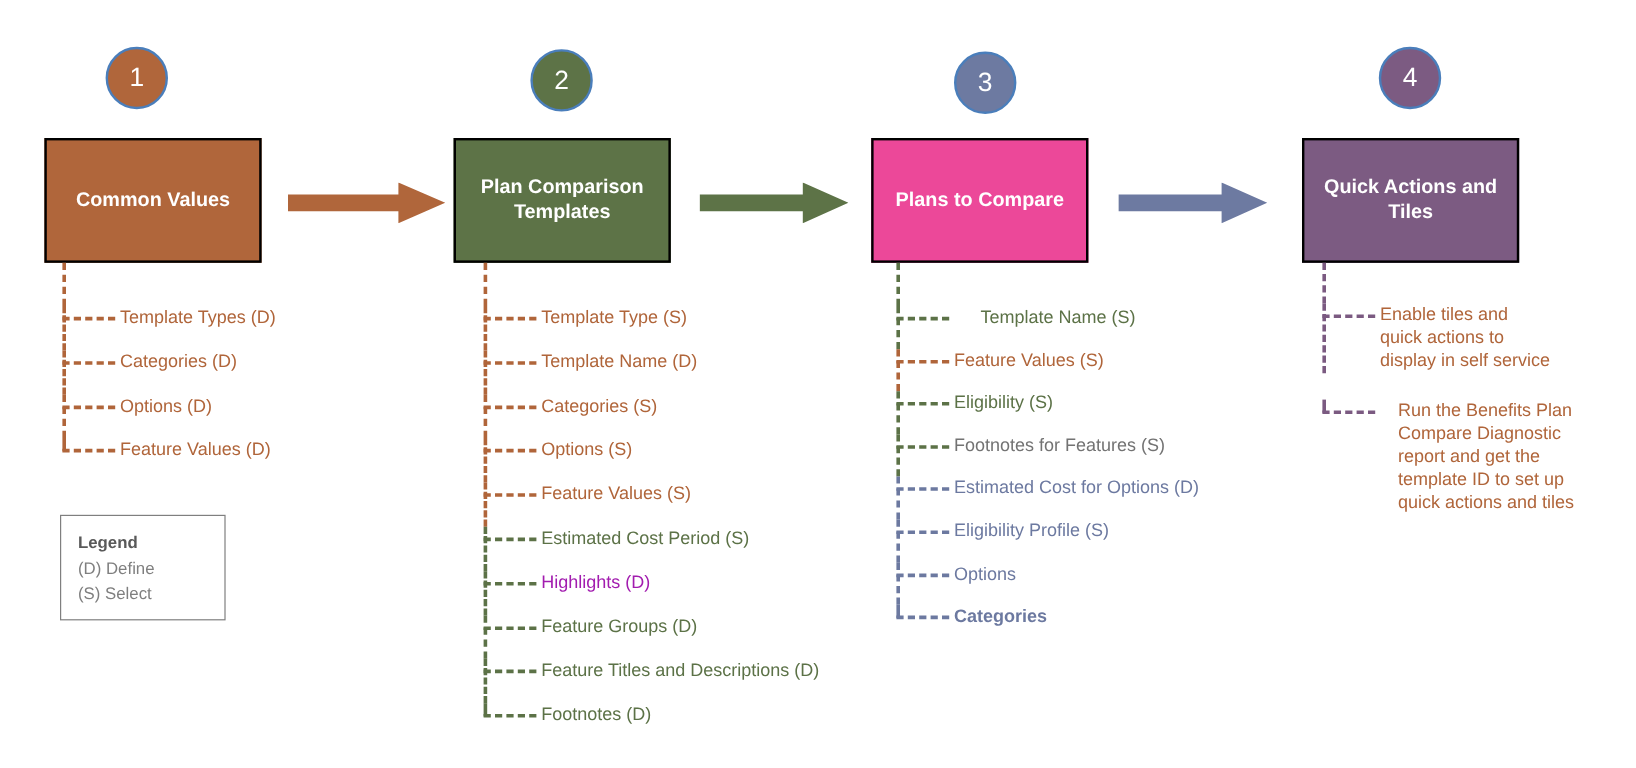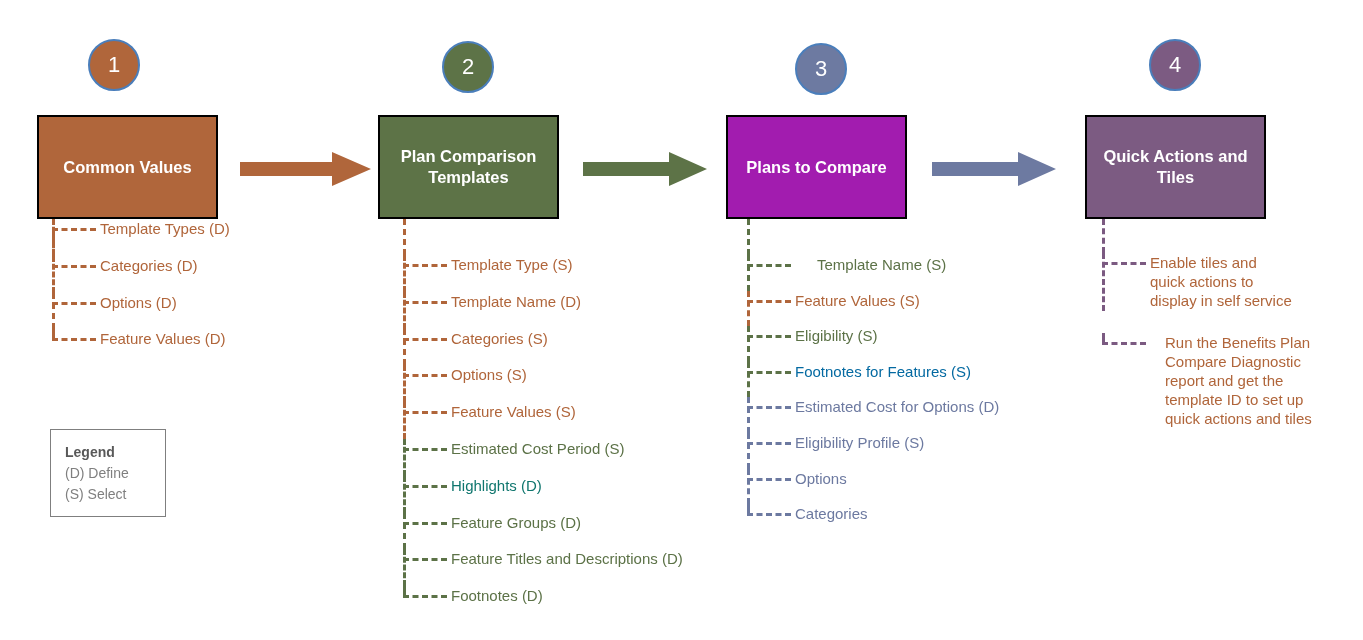--- a/index.html
+++ b/index.html
@@ -142,41 +142,41 @@
   </div>
 
   <div class="arrow" style="left:240px; top:152px;">
     <svg width="131" height="34" viewBox="0 0 131 34">
       <path d="M0 10 L92 10 L92 0 L131 17 L92 34 L92 24 L0 24 Z" fill="#B0663B"></path>
     </svg>
   </div>
 
   <div class="branch-col" style="left:52px; top:219px; color:#B0653A;">
     <div class="spine-lead" style="left:0; top:0; height:36px; color:#B0653A;"></div>
-    <div id="col1" style="">
+    <div id="col1" style="padding-top:36px;">
         <div class="branch-row" style="color: rgb(176, 101, 58); height: 36.8px;">
           <span class="connector"></span>
           <span class="branch-label" style="color: rgb(176, 101, 58);">Template Types (D)</span>
         </div>
         <div class="branch-row" style="color: rgb(176, 101, 58); height: 36.8px;">
           <span class="connector"></span>
           <span class="branch-label" style="color: rgb(176, 101, 58);">Categories (D)</span>
         </div>
         <div class="branch-row" style="color: rgb(176, 101, 58); height: 36.8px;">
           <span class="connector"></span>
           <span class="branch-label" style="color: rgb(176, 101, 58);">Options (D)</span>
         </div>
         <div class="branch-row" style="color: rgb(176, 101, 58); height: 36.8px;">
           <span class="connector last" style="--stop: 1;"></span>
           <span class="branch-label" style="color: rgb(176, 101, 58);">Feature Values (D)</span>
         </div>
       </div>
   </div>
 
-  <div class="legend-box" style="left:50px; top:429px; width:116px; height:88px;">
+  <div class="legend-box" style="left:50px; top:429px; width:138px; height:88px;">
     <div class="legend-title">Legend</div>
     <div>(D) Define</div>
     <div>(S) Select</div>
   </div>
 
   <div class="step-badge" style="left:442px; top:41px; background:#5D7347;">
     <span>2</span>
   </div>
   <div class="stage-box" style="left:378px; top:115px; width:181px; height:104px; background:#5D7347;">
     <span>Plan Comparison Templates</span>
@@ -210,41 +210,41 @@
         <div class="branch-row" style="color: rgb(176, 101, 58); height: 36.8px;">
           <span class="connector"></span>
           <span class="branch-label" style="color: rgb(176, 101, 58);">Feature Values (S)</span>
         </div>
         <div class="branch-row" style="color: rgb(92, 114, 71); height: 36.8px;">
           <span class="connector"></span>
           <span class="branch-label" style="color: rgb(92, 114, 71);">Estimated Cost Period (S)</span>
         </div>
         <div class="branch-row" style="color: rgb(92, 114, 71); height: 36.8px;">
           <span class="connector"></span>
-          <span class="branch-label" style="color: #0f766e;">Highlights (D)</span>
+          <span class="branch-label" style="color: #a21caf;">Highlights (D)</span>
         </div>
         <div class="branch-row" style="color: rgb(92, 114, 71); height: 36.8px;">
           <span class="connector"></span>
           <span class="branch-label" style="color: rgb(92, 114, 71);">Feature Groups (D)</span>
         </div>
         <div class="branch-row" style="color: rgb(92, 114, 71); height: 36.8px;">
           <span class="connector"></span>
           <span class="branch-label" style="color: rgb(92, 114, 71);">Feature Titles and Descriptions (D)</span>
         </div>
         <div class="branch-row" style="color: rgb(92, 114, 71); height: 36.8px;">
           <span class="connector last" style="--stop: 1;"></span>
           <span class="branch-label" style="color: rgb(92, 114, 71);">Footnotes (D)</span>
         </div>
       </div>
   </div>
 
   <div class="step-badge" style="left:795px; top:43px; background:#6D7AA1;">
     <span>3</span>
   </div>
-  <div class="stage-box" style="left:726px; top:115px; width:181px; height:104px; background:#a21caf;">
+  <div class="stage-box" style="left:726px; top:115px; width:181px; height:104px; background:#ec4899;">
     <span>Plans to Compare</span>
   </div>
 
   <div class="arrow" style="left:932px; top:152px;">
     <svg width="124" height="34" viewBox="0 0 124 34">
       <path d="M0 10 L86 10 L86 0 L124 17 L86 34 L86 24 L0 24 Z" fill="#6D7AA1"></path>
     </svg>
   </div>
 
   <div class="branch-col" style="left:747px; top:219px;">
@@ -257,35 +257,35 @@
         <div class="branch-row" style="color: rgb(176, 101, 58); height: 35.6px;">
           <span class="connector"></span>
           <span class="branch-label" style="color: rgb(176, 101, 58);">Feature Values (S)</span>
         </div>
         <div class="branch-row" style="color: rgb(92, 114, 71); height: 35.6px;">
           <span class="connector"></span>
           <span class="branch-label" style="color: rgb(92, 114, 71);">Eligibility (S)</span>
         </div>
         <div class="branch-row" style="color: rgb(92, 114, 71); height: 35.6px;">
           <span class="connector"></span>
-          <span class="branch-label" style="color: #0369a1;">Footnotes for Features (S)</span>
+          <span class="branch-label" style="color: #737373;">Footnotes for Features (S)</span>
         </div>
         <div class="branch-row" style="color: rgb(108, 121, 160); height: 35.6px;">
           <span class="connector"></span>
           <span class="branch-label" style="color: rgb(108, 121, 160);">Estimated Cost for Options (D)</span>
         </div>
         <div class="branch-row" style="color: rgb(108, 121, 160); height: 35.6px;">
           <span class="connector"></span>
           <span class="branch-label" style="color: rgb(108, 121, 160);">Eligibility Profile (S)</span>
         </div>
         <div class="branch-row" style="color: rgb(108, 121, 160); height: 35.6px;">
           <span class="connector"></span>
           <span class="branch-label" style="color: rgb(108, 121, 160);">Options</span>
         </div>
-        <div class="branch-row" style="color: rgb(108, 121, 160); height: 35.6px;">
+        <div class="branch-row" style="color: rgb(108, 121, 160); height: 35.6px; font-weight: bold;">
           <span class="connector last" style="--stop: 1;"></span>
           <span class="branch-label" style="color: rgb(108, 121, 160);">Categories</span>
         </div>
       </div>
   </div>
 
   <div class="step-badge" style="left:1149px; top:39px; background:#7C5B82;">
     <span>4</span>
   </div>
   <div class="stage-box" style="left:1085px; top:115px; width:181px; height:104px; background:#7C5B82;">

